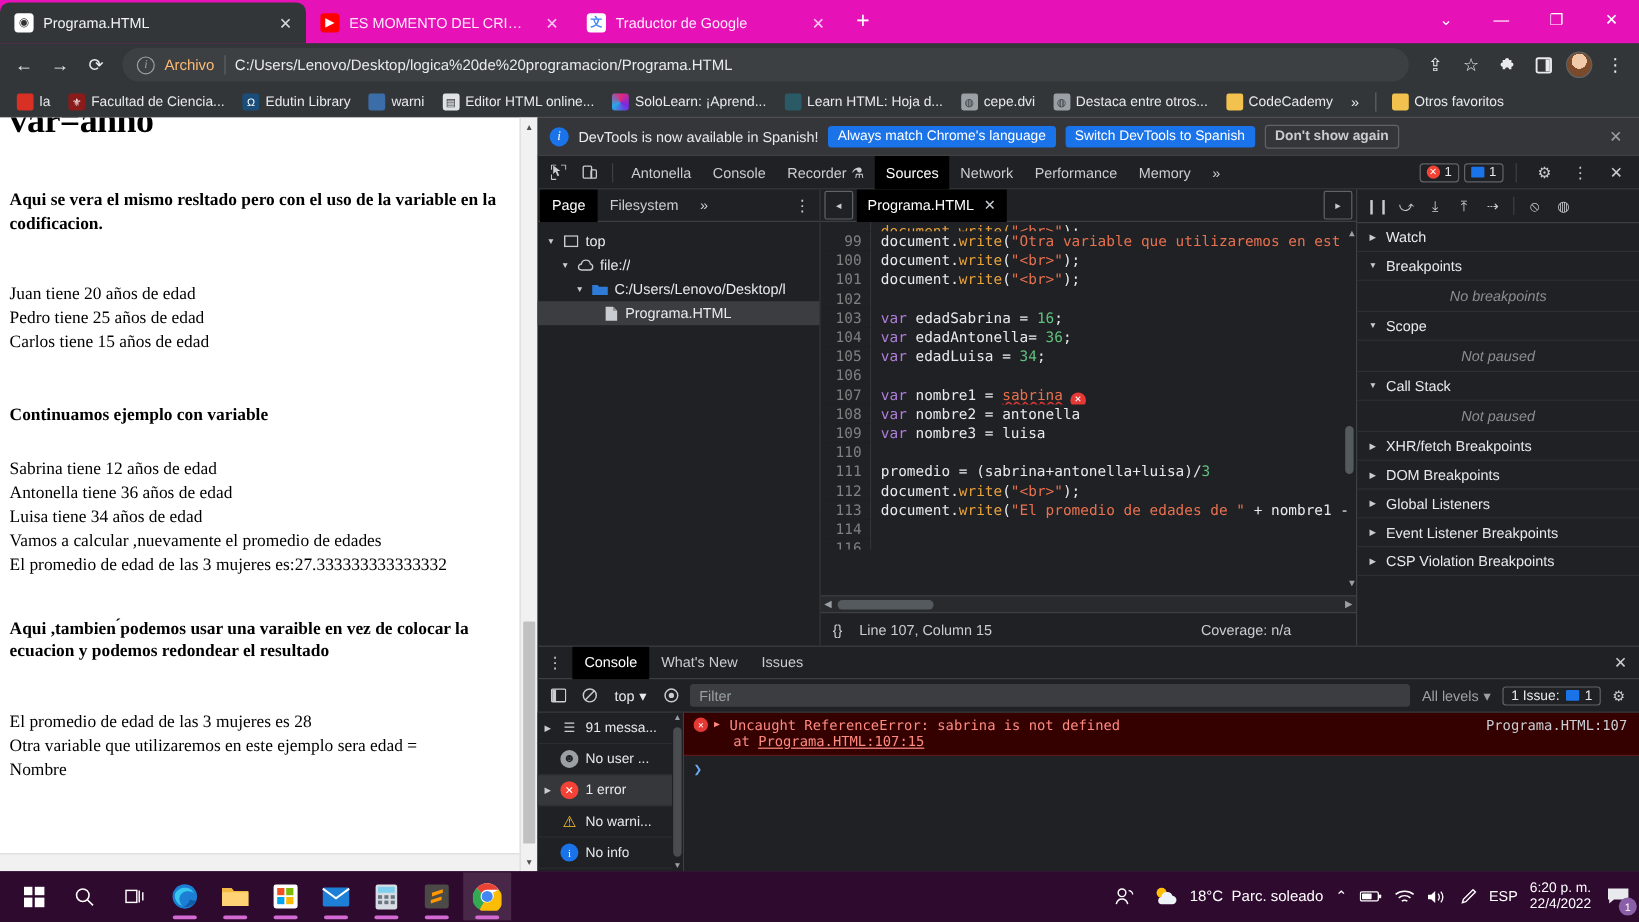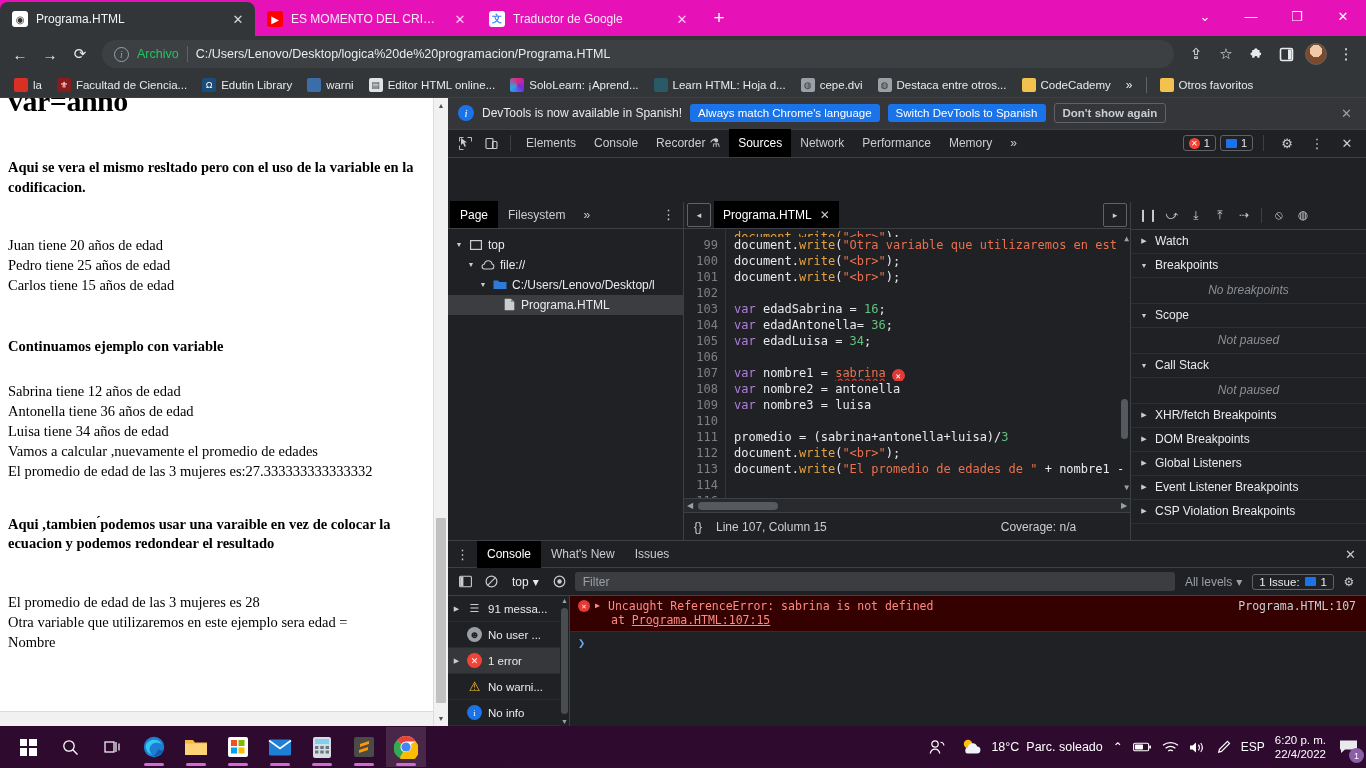--- a/index.html
+++ b/index.html
@@ -33,21 +33,21 @@
   .winctl div { width:46px; height:32px; display:flex; align-items:center; justify-content:center; color:#fff; font-size:13px; }
 
   
   .toolbar { height:36px; background:#323639; display:flex; align-items:center; padding:0 6px; gap:2px; }
   .tb-icon { width:28px; height:28px; display:flex; align-items:center; justify-content:center; color:#e8eaed;
              font-size:15px; border-radius:50%; flex:0 0 auto; }
   .omnibox { flex:1 1 auto; height:28px; background:#3c4043; border-radius:14px; display:flex; align-items:center;
              padding:0 12px; margin:0 6px; gap:8px; min-width:0; }
   .omni-info { width:15px; height:15px; border:1px solid #9aa0a6; border-radius:50%; color:#9aa0a6; font-size:10px;
                display:flex; align-items:center; justify-content:center; flex:0 0 auto; font-style:italic; font-family:"Liberation Serif",serif;}
-  .omni-scheme { color:#22c55e; font-size:12.5px; flex:0 0 auto; }
+  .omni-scheme { color:#fdba74; font-size:12.5px; flex:0 0 auto; }
   .omni-sep { width:1px; height:16px; background:#5f6368; flex:0 0 auto; }
   .omni-url { color:#e8eaed; font-size:12.5px; white-space:nowrap; overflow:hidden; text-overflow:ellipsis; }
   .tb-right { display:flex; align-items:center; gap:2px; flex:0 0 auto; }
   .avatar { width:22px; height:22px; border-radius:50%;
             background:radial-gradient(circle at 50% 35%, #f0c9a8 0 38%, #7a4a2a 39% 100%);
             border:1px solid #5f6368; }
 
   
   .bookmarks { height:26px; background:#323639; display:flex; align-items:center; padding:0 8px; gap:3px;
                font-size:11.5px; color:#e8eaed; border-bottom:1px solid #3c4043; overflow:hidden; }
@@ -102,21 +102,21 @@
   .dt-tabs .ic { width:26px; height:26px; display:flex; align-items:center; justify-content:center; color:#c9cdd1; font-size:13px; }
   .dt-vsep { width:1px; height:16px; background:#3c4043; margin:0 6px; }
   .dt-tab { height:28px; display:flex; align-items:center; padding:0 9px; font-size:12px; color:#c9cdd1; gap:4px; }
   .dt-tab.active { background:#000; color:#fff; }
   .dt-tabs-right { margin-left:auto; display:flex; align-items:center; gap:4px; padding-right:6px; }
   .badge { display:flex; align-items:center; gap:4px; border:1px solid #5f6368; border-radius:3px; padding:1px 5px; font-size:11px; }
   .badge .dot-err { width:11px; height:11px; border-radius:50%; background:#f44336; color:#fff; font-size:8px;
                     display:flex; align-items:center; justify-content:center; }
   .badge .sq-msg { width:11px; height:9px; background:#1a73e8; border-radius:1px; }
 
-  .dt-body { flex:1 1 auto; display:flex; min-height:0;margin-top:44px; }
+  .dt-body { flex:1 1 auto; display:flex; min-height:0; }
 
   
   .nav-pane { width:236px; background:#202124; border-right:1px solid #3c4043; display:flex; flex-direction:column; }
   .nav-tabs { height:27px; display:flex; align-items:center; border-bottom:1px solid #3c4043; padding-left:2px; }
   .nav-tab { height:27px; display:flex; align-items:center; padding:0 10px; font-size:12px; color:#c9cdd1; }
   .nav-tab.active { background:#000; color:#fff; }
   .nav-more { color:#c9cdd1; font-size:12px; padding:0 8px; }
   .nav-kebab { margin-left:auto; color:#c9cdd1; font-size:13px; padding:0 8px; letter-spacing:0; }
   .tree { padding:6px 0; font-size:12px; }
   .tnode { display:flex; align-items:center; gap:5px; height:20px; padding-right:6px; white-space:nowrap; overflow:hidden; }
@@ -396,21 +396,21 @@
                 <path d="M.5 .5h4M.5 .5v4M12.5 .5h-4M12.5 .5v4M.5 12.5h4M.5 12.5v-4" stroke="#c9cdd1" stroke-width=".9" fill="none"></path>
               </svg>
           </div>
           <div class="ic">
             <svg width="13" height="13" viewBox="0 0 13 13">
                 <rect x="1" y="1.5" width="7" height="10" rx="1" fill="none" stroke="#c9cdd1" stroke-width="1.1"></rect>
                 <rect x="7.5" y="4.5" width="4.5" height="7" rx="1" fill="none" stroke="#c9cdd1" stroke-width="1.1"></rect>
               </svg>
           </div>
           <div class="dt-vsep"></div>
-          <div class="dt-tab">Elements</div>
+          <div class="dt-tab">Antonella</div>
           <div class="dt-tab">Console</div>
           <div class="dt-tab">
             <span>Recorder</span>
             <span>⚗</span>
           </div>
           <div class="dt-tab active">Sources</div>
           <div class="dt-tab">Network</div>
           <div class="dt-tab">Performance</div>
           <div class="dt-tab">Memory</div>
           <div class="dt-tab">»</div>

